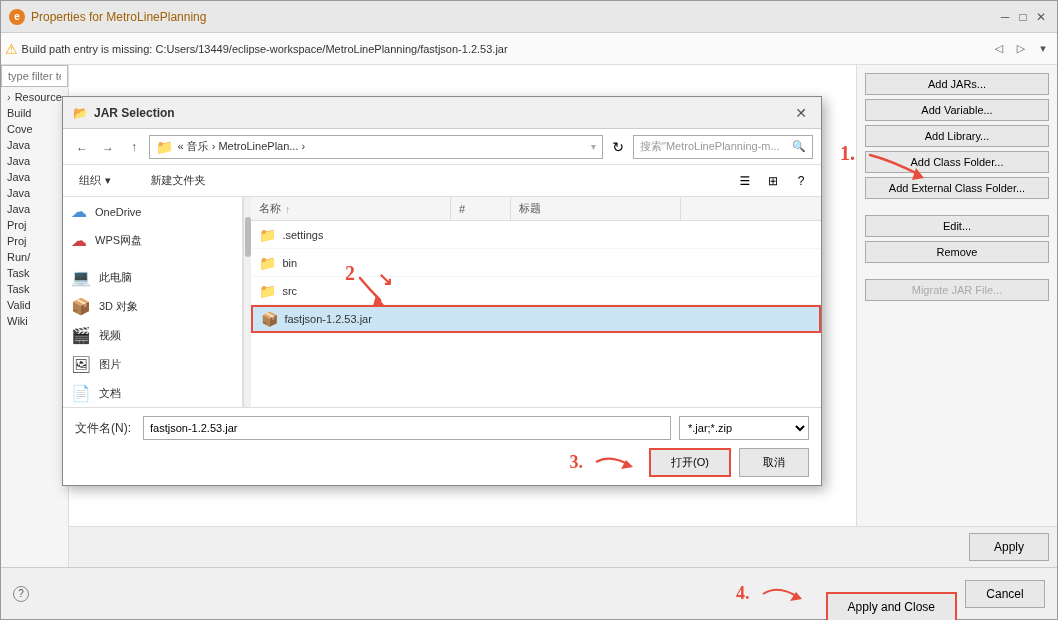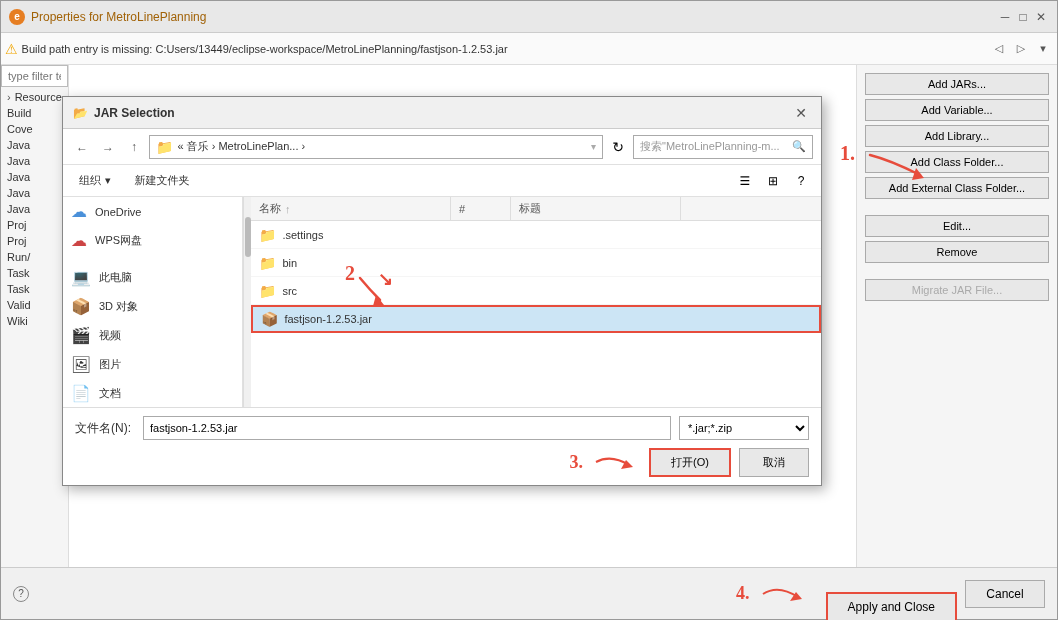--- a/index.html
+++ b/index.html
@@ -325,21 +325,21 @@
     }
 
     
     .dialog-menubar {
       height: 32px;
       background: white;
       border-bottom: 1px solid #e0e0e0;
       display: flex;
       align-items: center;
       padding: 0 8px;
-      gap: 8px;
+      gap: 24px;
     }
 
     .dialog-menu-btn {
       padding: 2px 8px;
       background: none;
       border: none;
       cursor: pointer;
       font-size: 11px;
       display: flex;
       align-items: center;
@@ -615,20 +615,23 @@
           <button class="right-btn">Add Class Folder...</button>
           <button class="right-btn">Add External Class Folder...</button>
           <div style="height: 8px;"></div>
           <button class="right-btn">Edit...</button>
           <button class="right-btn">Remove</button>
           <div style="height: 8px;"></div>
           <button class="right-btn" style="color:#aaa;">Migrate JAR File...</button>
         </div>
       </div>
 
+      <div style="display:flex; justify-content:flex-end; padding: 6px 8px; background:#f0f0f0; border-top:1px solid #ddd;">
+        <button class="bottom-btn">Apply</button>
+      </div>
     </div>
   </div>
 
   <div style="height: 52px; background: #f0f0f0; border-top: 1px solid #ccc; display:flex; align-items:center; justify-content: space-between; padding: 0 12px;">
     <div class="help-icon">?</div>
     <div style="display:flex; gap:8px; align-items:center;">
 
       <span style="color:#e74c3c; font-family: cursive; font-size:18px; font-weight:bold;">4.</span>
       <svg width="60" height="30" style="overflow:visible;">
         <path d="M5,15 Q20,5 40,18" stroke="#e74c3c" stroke-width="2" fill="none"></path>

